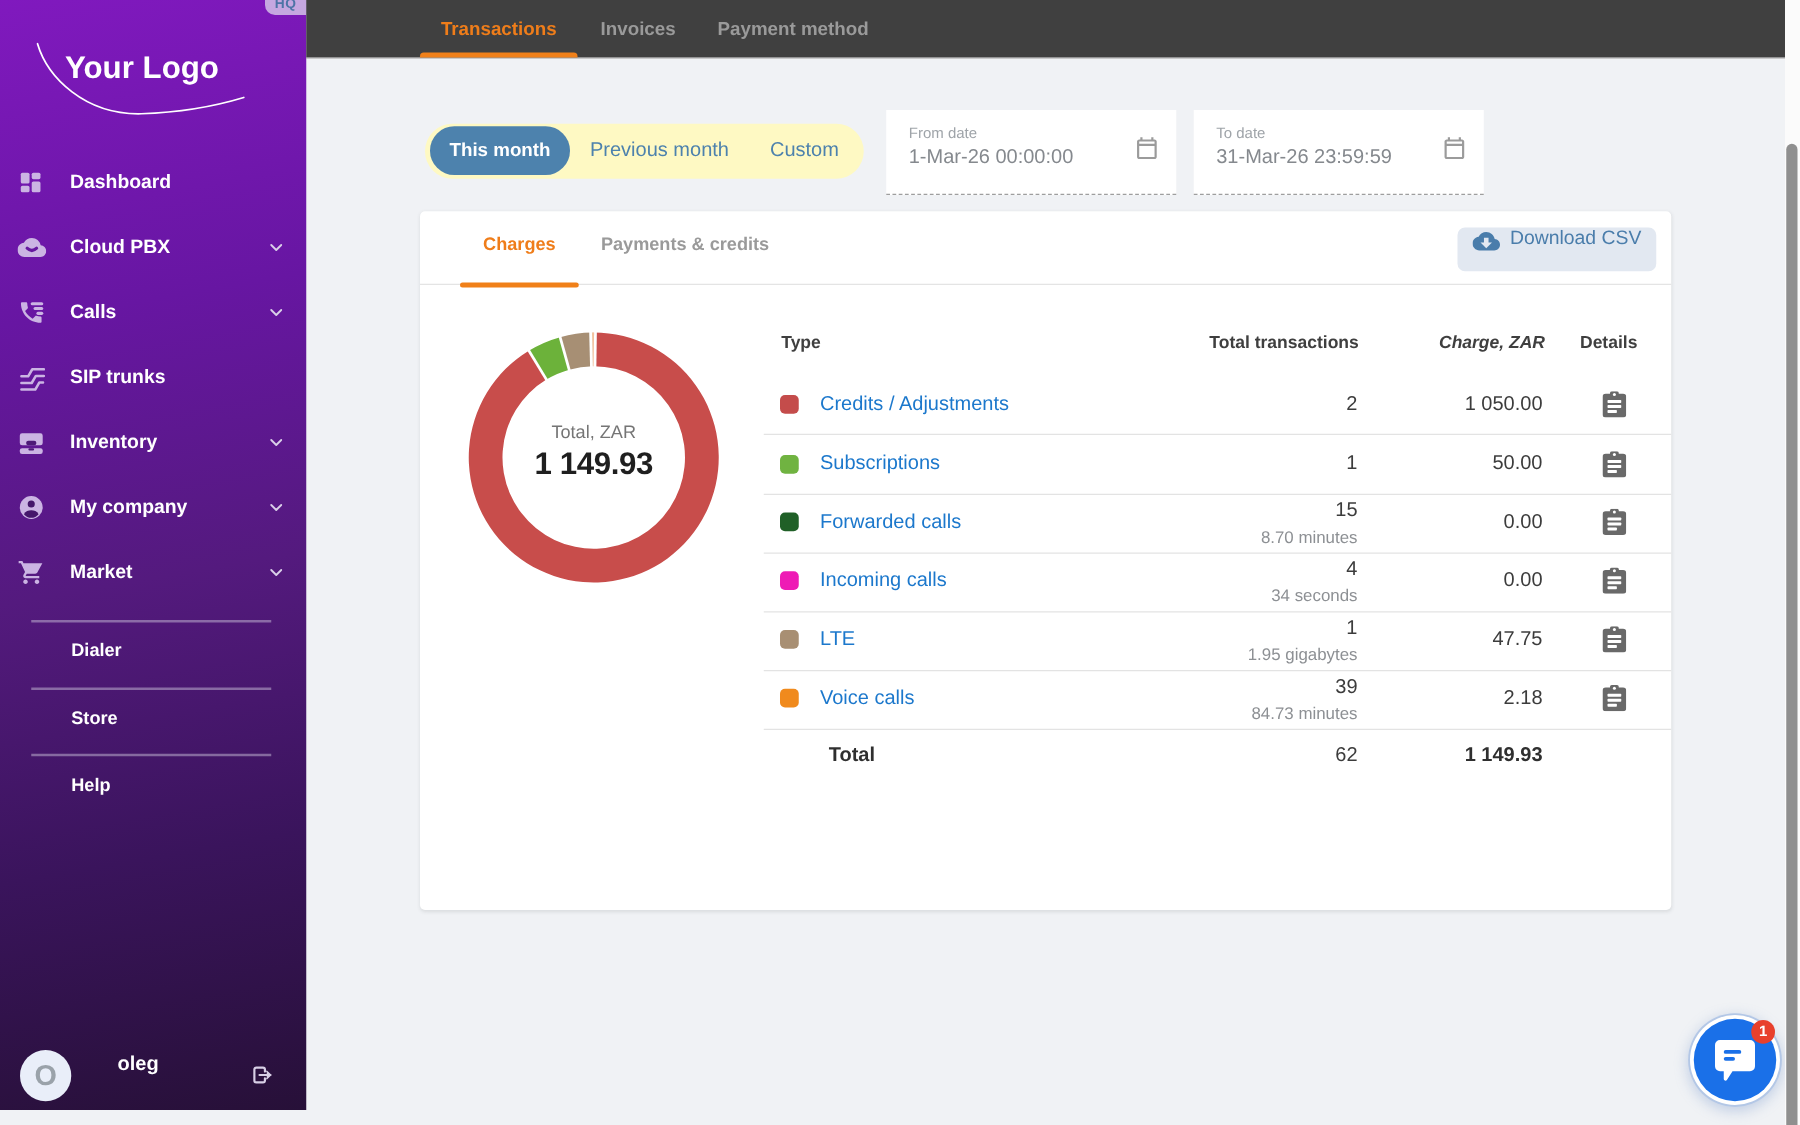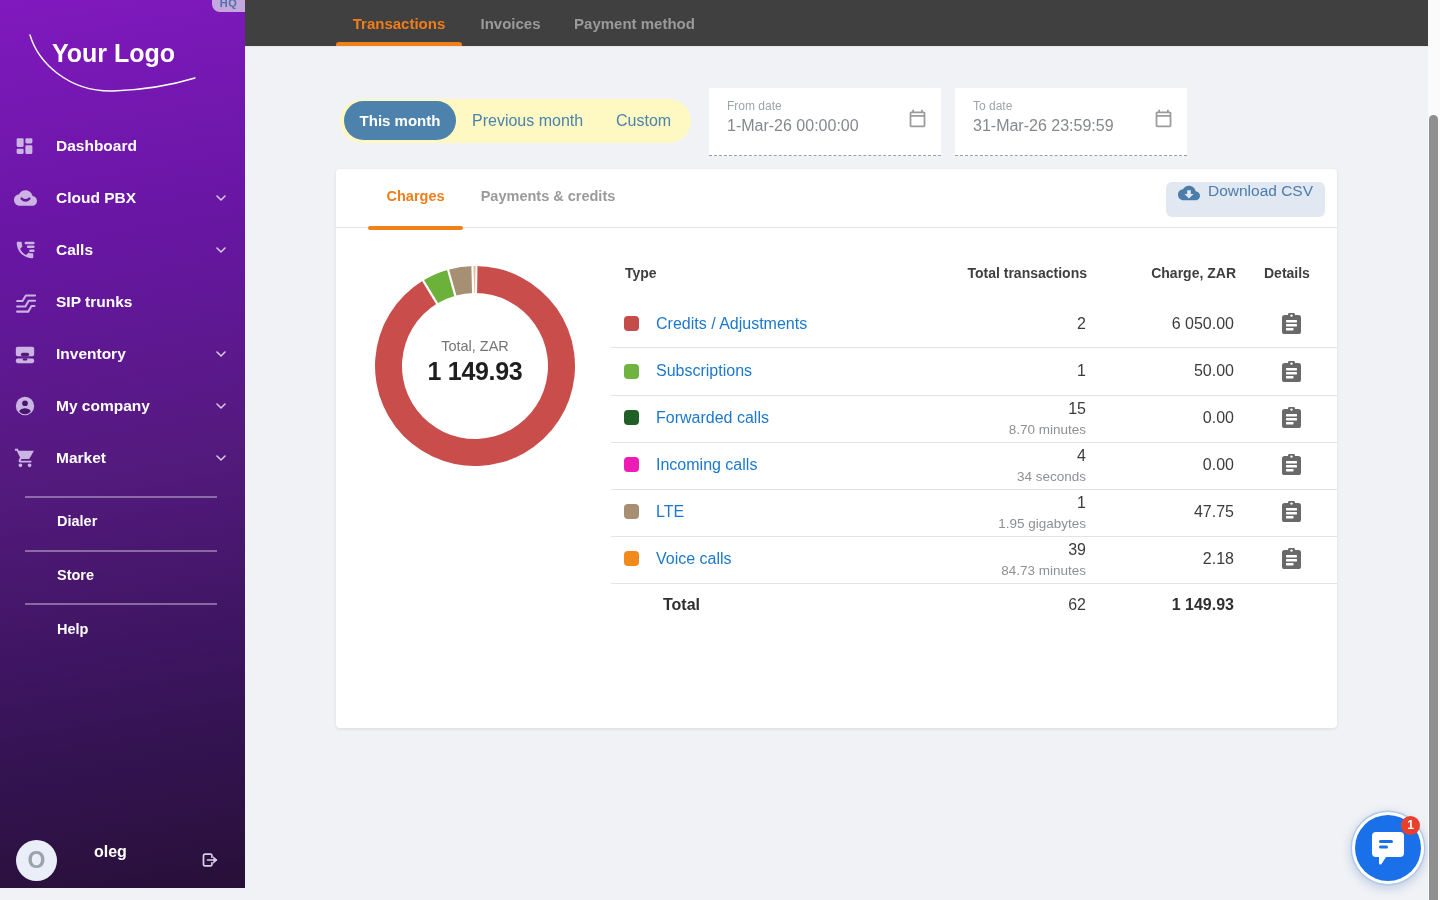--- a/index.html
+++ b/index.html
@@ -225,27 +225,27 @@
     <line x1="102.14" y1="78.32" x2="86.04" y2="51.83" stroke="#fff" stroke-width="2.2"></line>
     <line x1="119.87" y1="70.63" x2="111.52" y2="40.77" stroke="#fff" stroke-width="2.2"></line>
     <line x1="137.20" y1="68.02" x2="136.42" y2="37.03" stroke="#fff" stroke-width="2.2"></line>
     <line x1="139.97" y1="68.01" x2="140.39" y2="37.01" stroke="#fff" stroke-width="2.2"></line>
   </svg>
   <div id="donut-l1">Total, ZAR</div>
   <div id="donut-l2">1 149.93</div>
 
   <div class="th" style="left:289px; top:96px;">Type</div>
   <div class="th" style="right:250px; top:96px;">Total transactions</div>
-  <div class="th" style="right:101px; top:96px;">Charge, ZAR</div>
+  <div class="th" style="right:101px; top:96px;font-style:italic;">Charge, ZAR</div>
   <div class="th" style="left:928px; top:96px;">Details</div>
 
   <div class="sq" style="left:288px; top:147px; background:#c44c4b;"></div>
   <div class="tlink" style="left:320px; top:146px;">Credits / Adjustments</div>
   <div class="tnum" style="right:251px; top:146px;">2</div>
-  <div class="tnum" style="right:103px; top:146px;">6 050.00</div>
+  <div class="tnum" style="right:103px; top:146px;">1 050.00</div>
   <div class="ticon" style="top:144px;"><svg width="19" height="21" viewBox="0 0 19 21">
         <rect x="0" y="2" width="19" height="19" rx="2.6" fill="#696969"></rect>
         <rect x="6" y="0" width="7" height="4.6" rx="1.4" fill="#696969"></rect>
         <circle cx="9.5" cy="2.6" r="1.2" fill="#fff"></circle>
         <rect x="4" y="7" width="11" height="2.4" rx="0.6" fill="#fff"></rect>
         <rect x="4" y="11" width="11" height="2.4" rx="0.6" fill="#fff"></rect>
         <rect x="4" y="15" width="7.5" height="2.4" rx="0.6" fill="#fff"></rect>
       </svg></div>
   <div class="tsep" style="top:178px;"></div>
 

